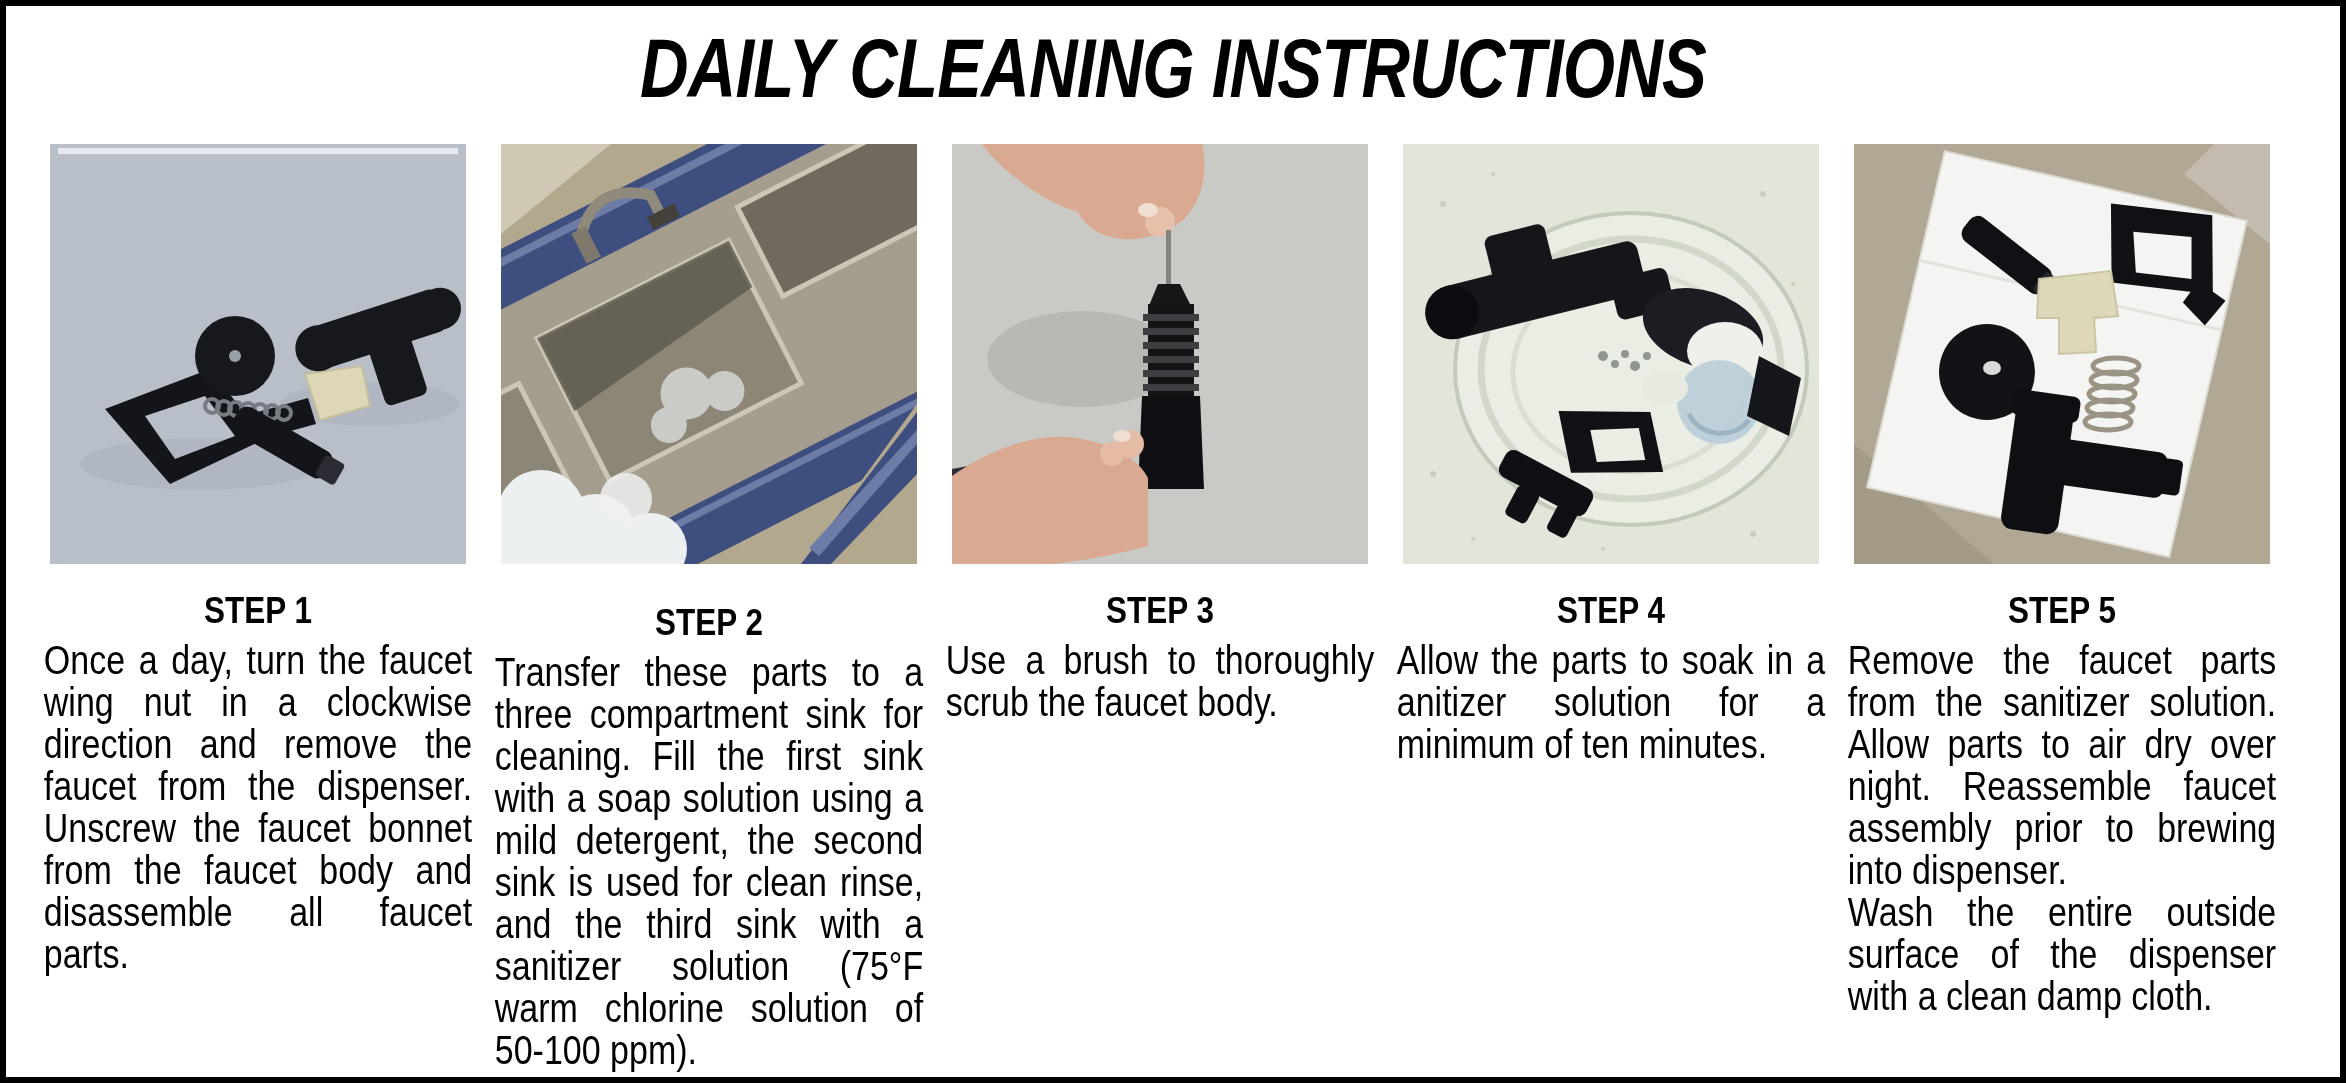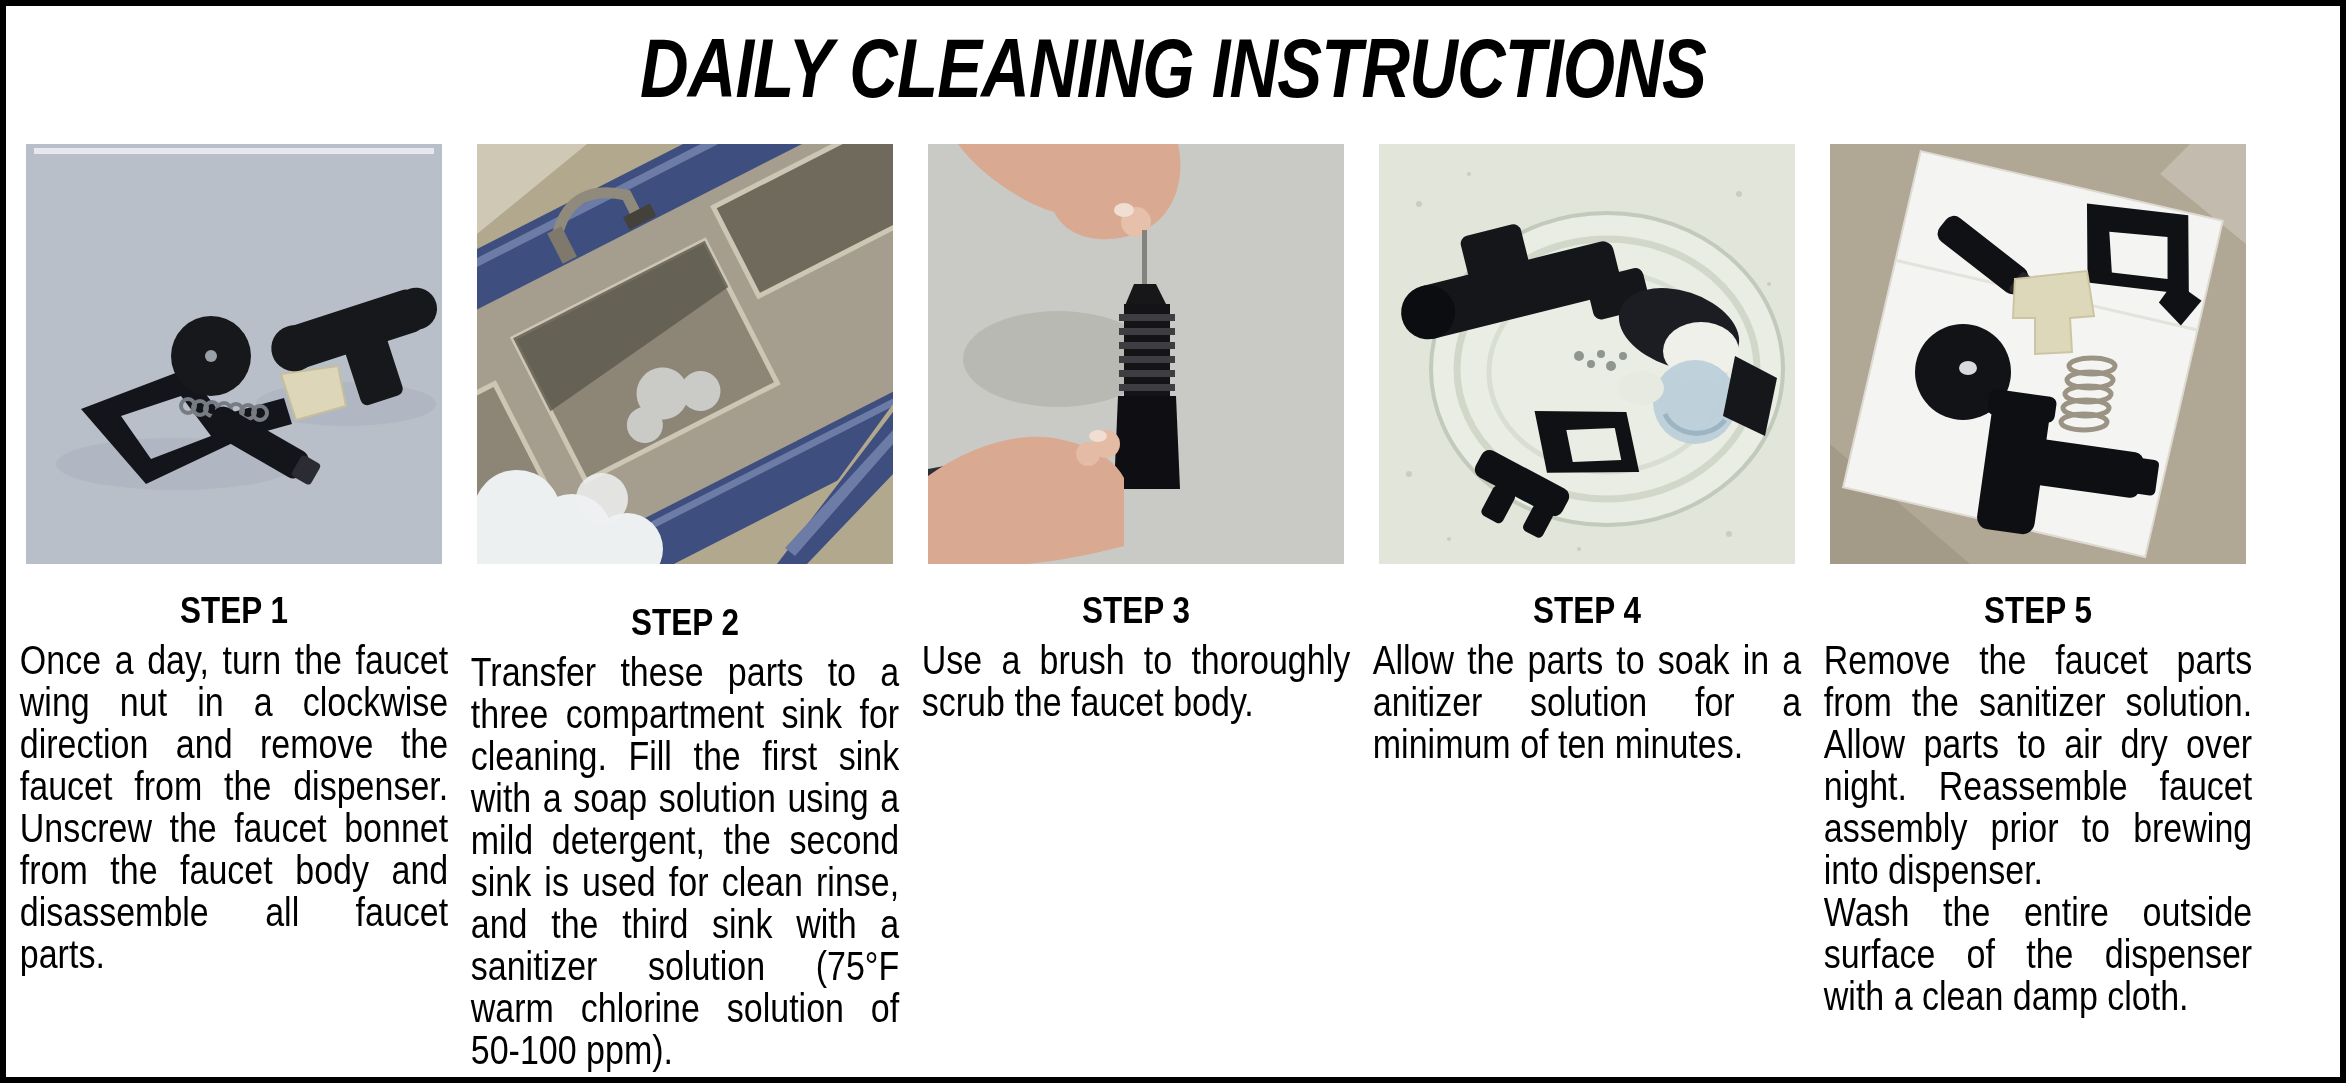--- a/index.html
+++ b/index.html
@@ -21,21 +21,21 @@
     letter-spacing:-1px;
     color:#000;
     transform:scaleX(0.80);
     transform-origin:50% 0;
     white-space:nowrap;
     line-height:1.05;
   }
   .columns{
     display:flex;
     gap:35px;
-    padding-left:20px;
+    padding-left:44px;
     margin-top:32px;
   }
   .col{width:416px;flex:none;}
   .photo{width:416px;height:420px;display:block;}
   .text-block{
     width:504px;
     margin-left:-44px;
     margin-top:26px;
     transform:scaleX(0.85);
     transform-origin:50% 0;

